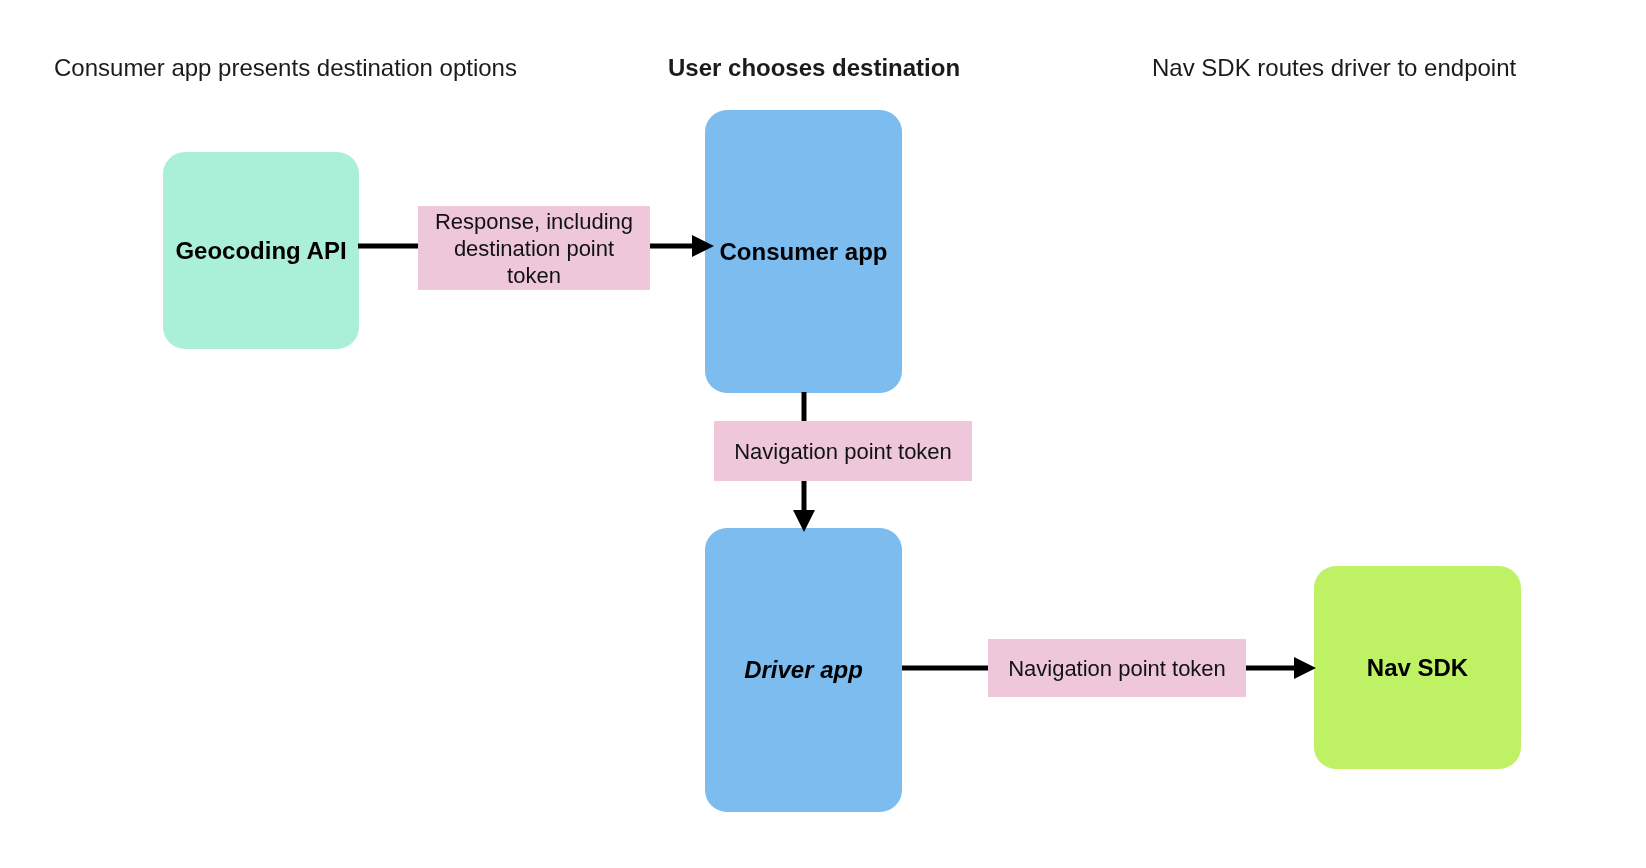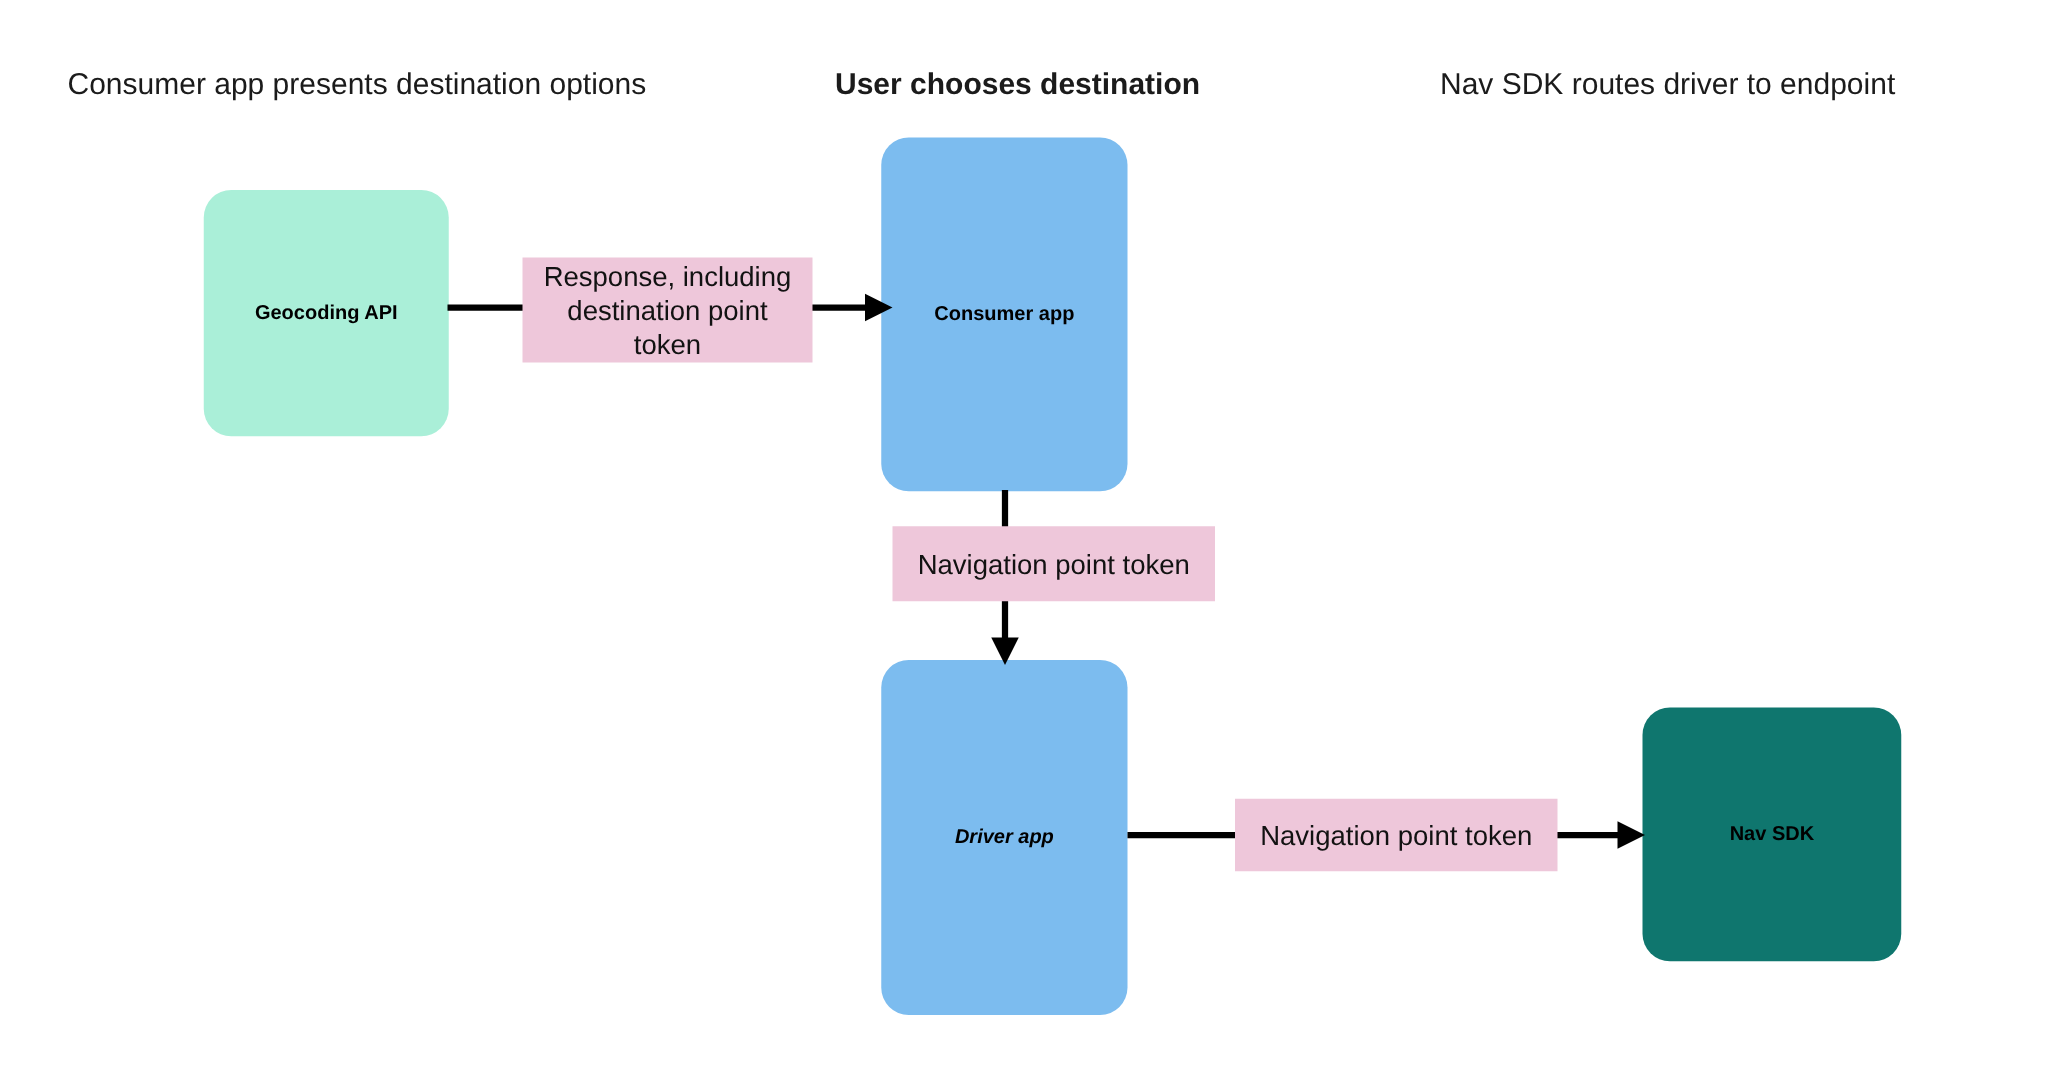--- a/index.html
+++ b/index.html
@@ -34,21 +34,21 @@
   
   .node {
     position: absolute;
     border-radius: 22px;
     display: flex;
     align-items: center;
     justify-content: center;
     box-sizing: border-box;
   }
   .node-label {
-    font-size: 16px;
+    font-size: 24px;
     font-weight: bold;
     line-height: 28px;
     color: #000000;
     text-align: center;
     white-space: nowrap;
   }
 
   
   .edge-label {
     position: absolute;
@@ -112,21 +112,21 @@
   </div>
 
   <div class="node" style="left:705px; top:110px; width:197px; height:283px; background:#7cbcef;">
     <span class="node-label">Consumer app</span>
   </div>
 
   <div class="node" style="left:705px; top:528px; width:197px; height:284px; background:#7cbcef;font-style:italic;">
     <span class="node-label">Driver app</span>
   </div>
 
-  <div class="node" style="left:1314px; top:566px; width:207px; height:203px; background:#0f766e;">
+  <div class="node" style="left:1314px; top:566px; width:207px; height:203px; background:#bef264;">
     <span class="node-label">Nav SDK</span>
   </div>
 
   <div class="edge-label" style="left:418px; top:206px; width:232px; height:84px;">
     <div class="edge-label-text">
       <span>Response, including</span><br>
       <span>destination point</span><br>
       <span>token</span>
     </div>
   </div>

